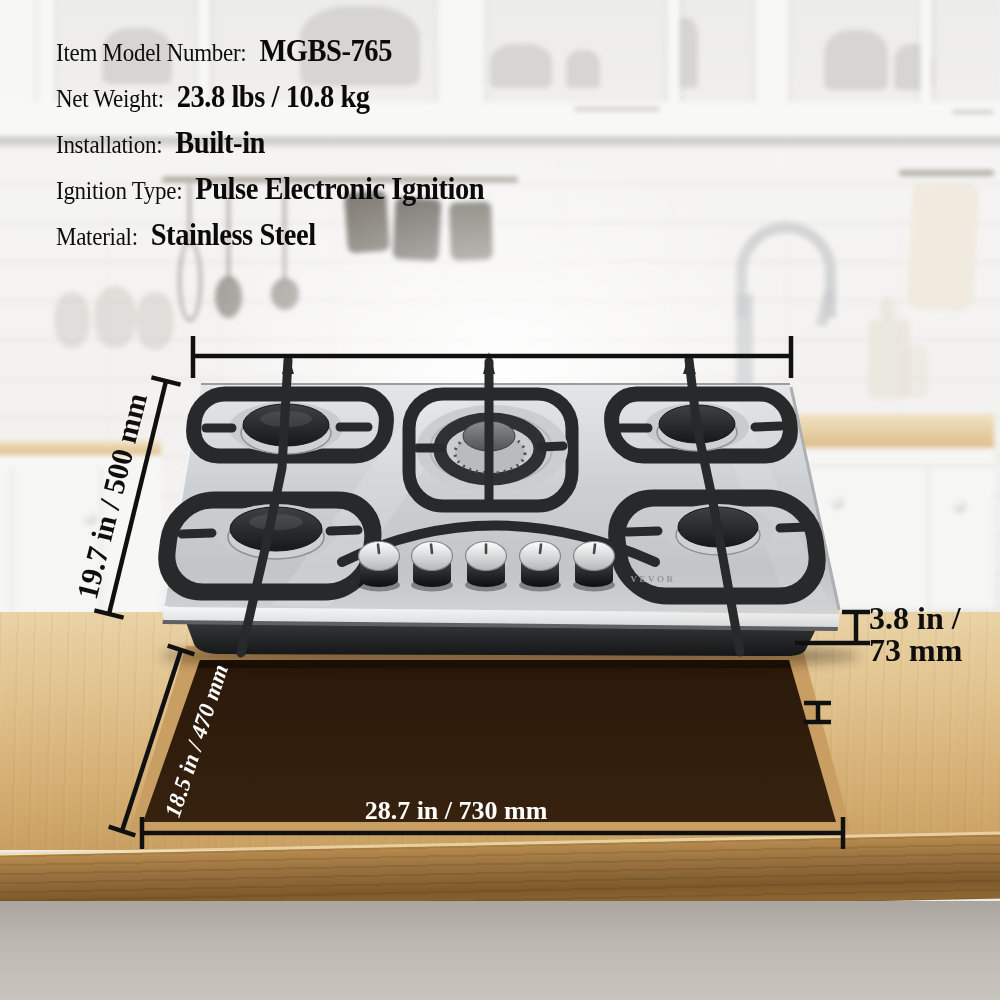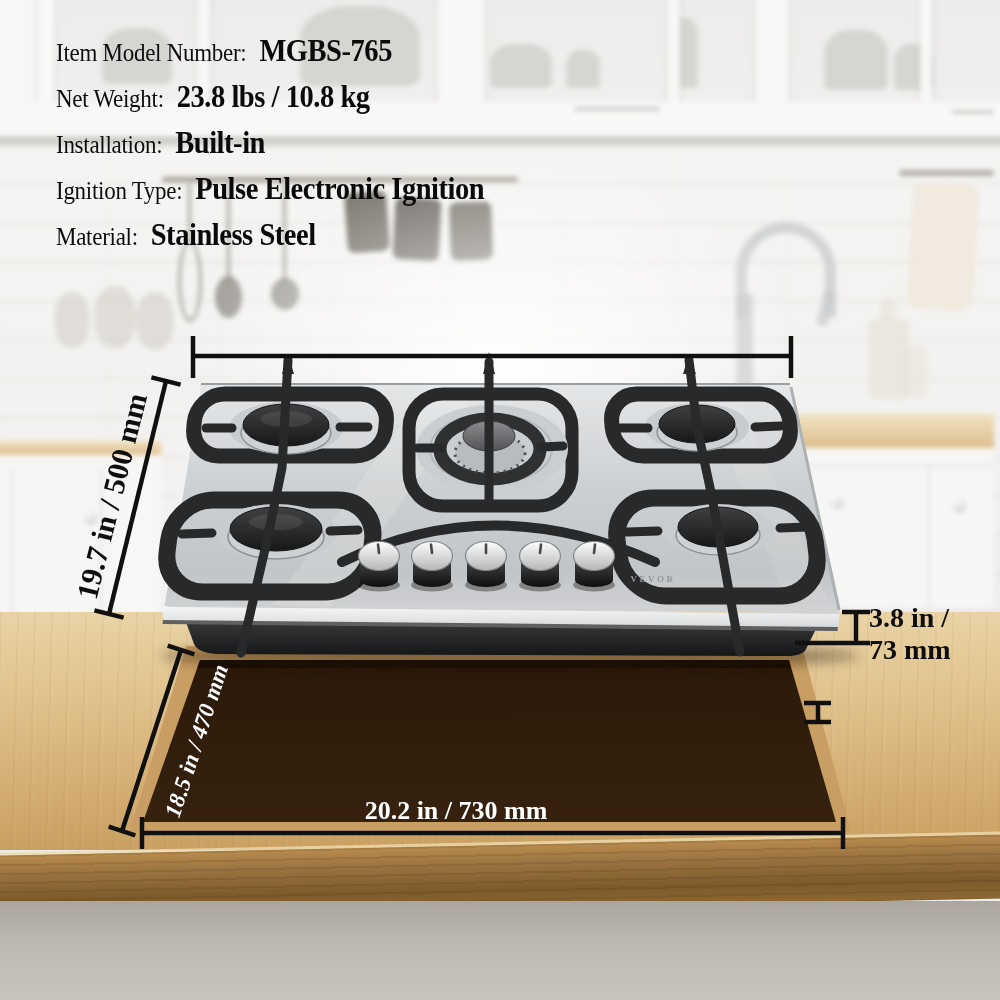--- a/index.html
+++ b/index.html
@@ -52,21 +52,21 @@
   svg.scene{position:absolute;left:0;top:0;}
 
   
   .spec-block{position:absolute;left:56px;top:33px;}
   .spec-row{display:flex;align-items:baseline;gap:14px;height:46px;transform:scaleX(.92);transform-origin:left top;white-space:nowrap;}
   .spec-label{font-size:25px;font-weight:400;color:#0d0d0d;letter-spacing:-.3px;}
   .spec-value{font-size:31px;font-weight:700;color:#0a0a0a;letter-spacing:-.5px;}
   .dim{position:absolute;color:#0e0e0e;font-weight:700;white-space:nowrap;}
   .dim-top{left:241px;top:313px;width:500px;text-align:center;font-size:32px;}
   .dim-left{left:-28px;top:474px;width:280px;height:44px;line-height:44px;text-align:center;font-size:30px;transform:rotate(-76deg);}
-  .dim-height{left:869px;top:602px;font-size:28px;line-height:32px;}
+  .dim-height{left:869px;top:602px;font-size:32px;line-height:32px;}
   .dim-lip{left:650px;top:691px;width:143px;text-align:right;font-size:23px;line-height:27px;color:#ffffff;}
   .dim-cutout-depth{left:57px;top:719px;width:280px;height:44px;line-height:44px;text-align:center;
       font-size:23px;font-style:italic;color:#ffffff;transform:rotate(-72deg);}
   .dim-cutout-width{left:206px;top:796px;width:500px;text-align:center;font-size:26px;color:#ffffff;}
   .brand{position:absolute;left:627px;top:562px;width:52px;text-align:center;font-size:9px;font-weight:700;
       letter-spacing:2.5px;color:#94969a;margin-top:12px;}
 </style>
 </head>
 <body>
 
@@ -368,16 +368,16 @@
       <span class="spec-value">Stainless Steel</span>
     </div>
   </div>
 
   <div class="dim dim-left">19.7 in / 500 mm</div>
   <div class="dim dim-height">
     <div>3.8 in /</div>
     <div>73 mm</div>
   </div>
   <div class="dim dim-cutout-depth">18.5 in / 470 mm</div>
-  <div class="dim dim-cutout-width">20.2 in / 730 mm</div>
+  <div class="dim dim-cutout-width">28.7 in / 730 mm</div>
 
   <div class="brand">VEVOR</div>
 </div>
 
 </body></html>

